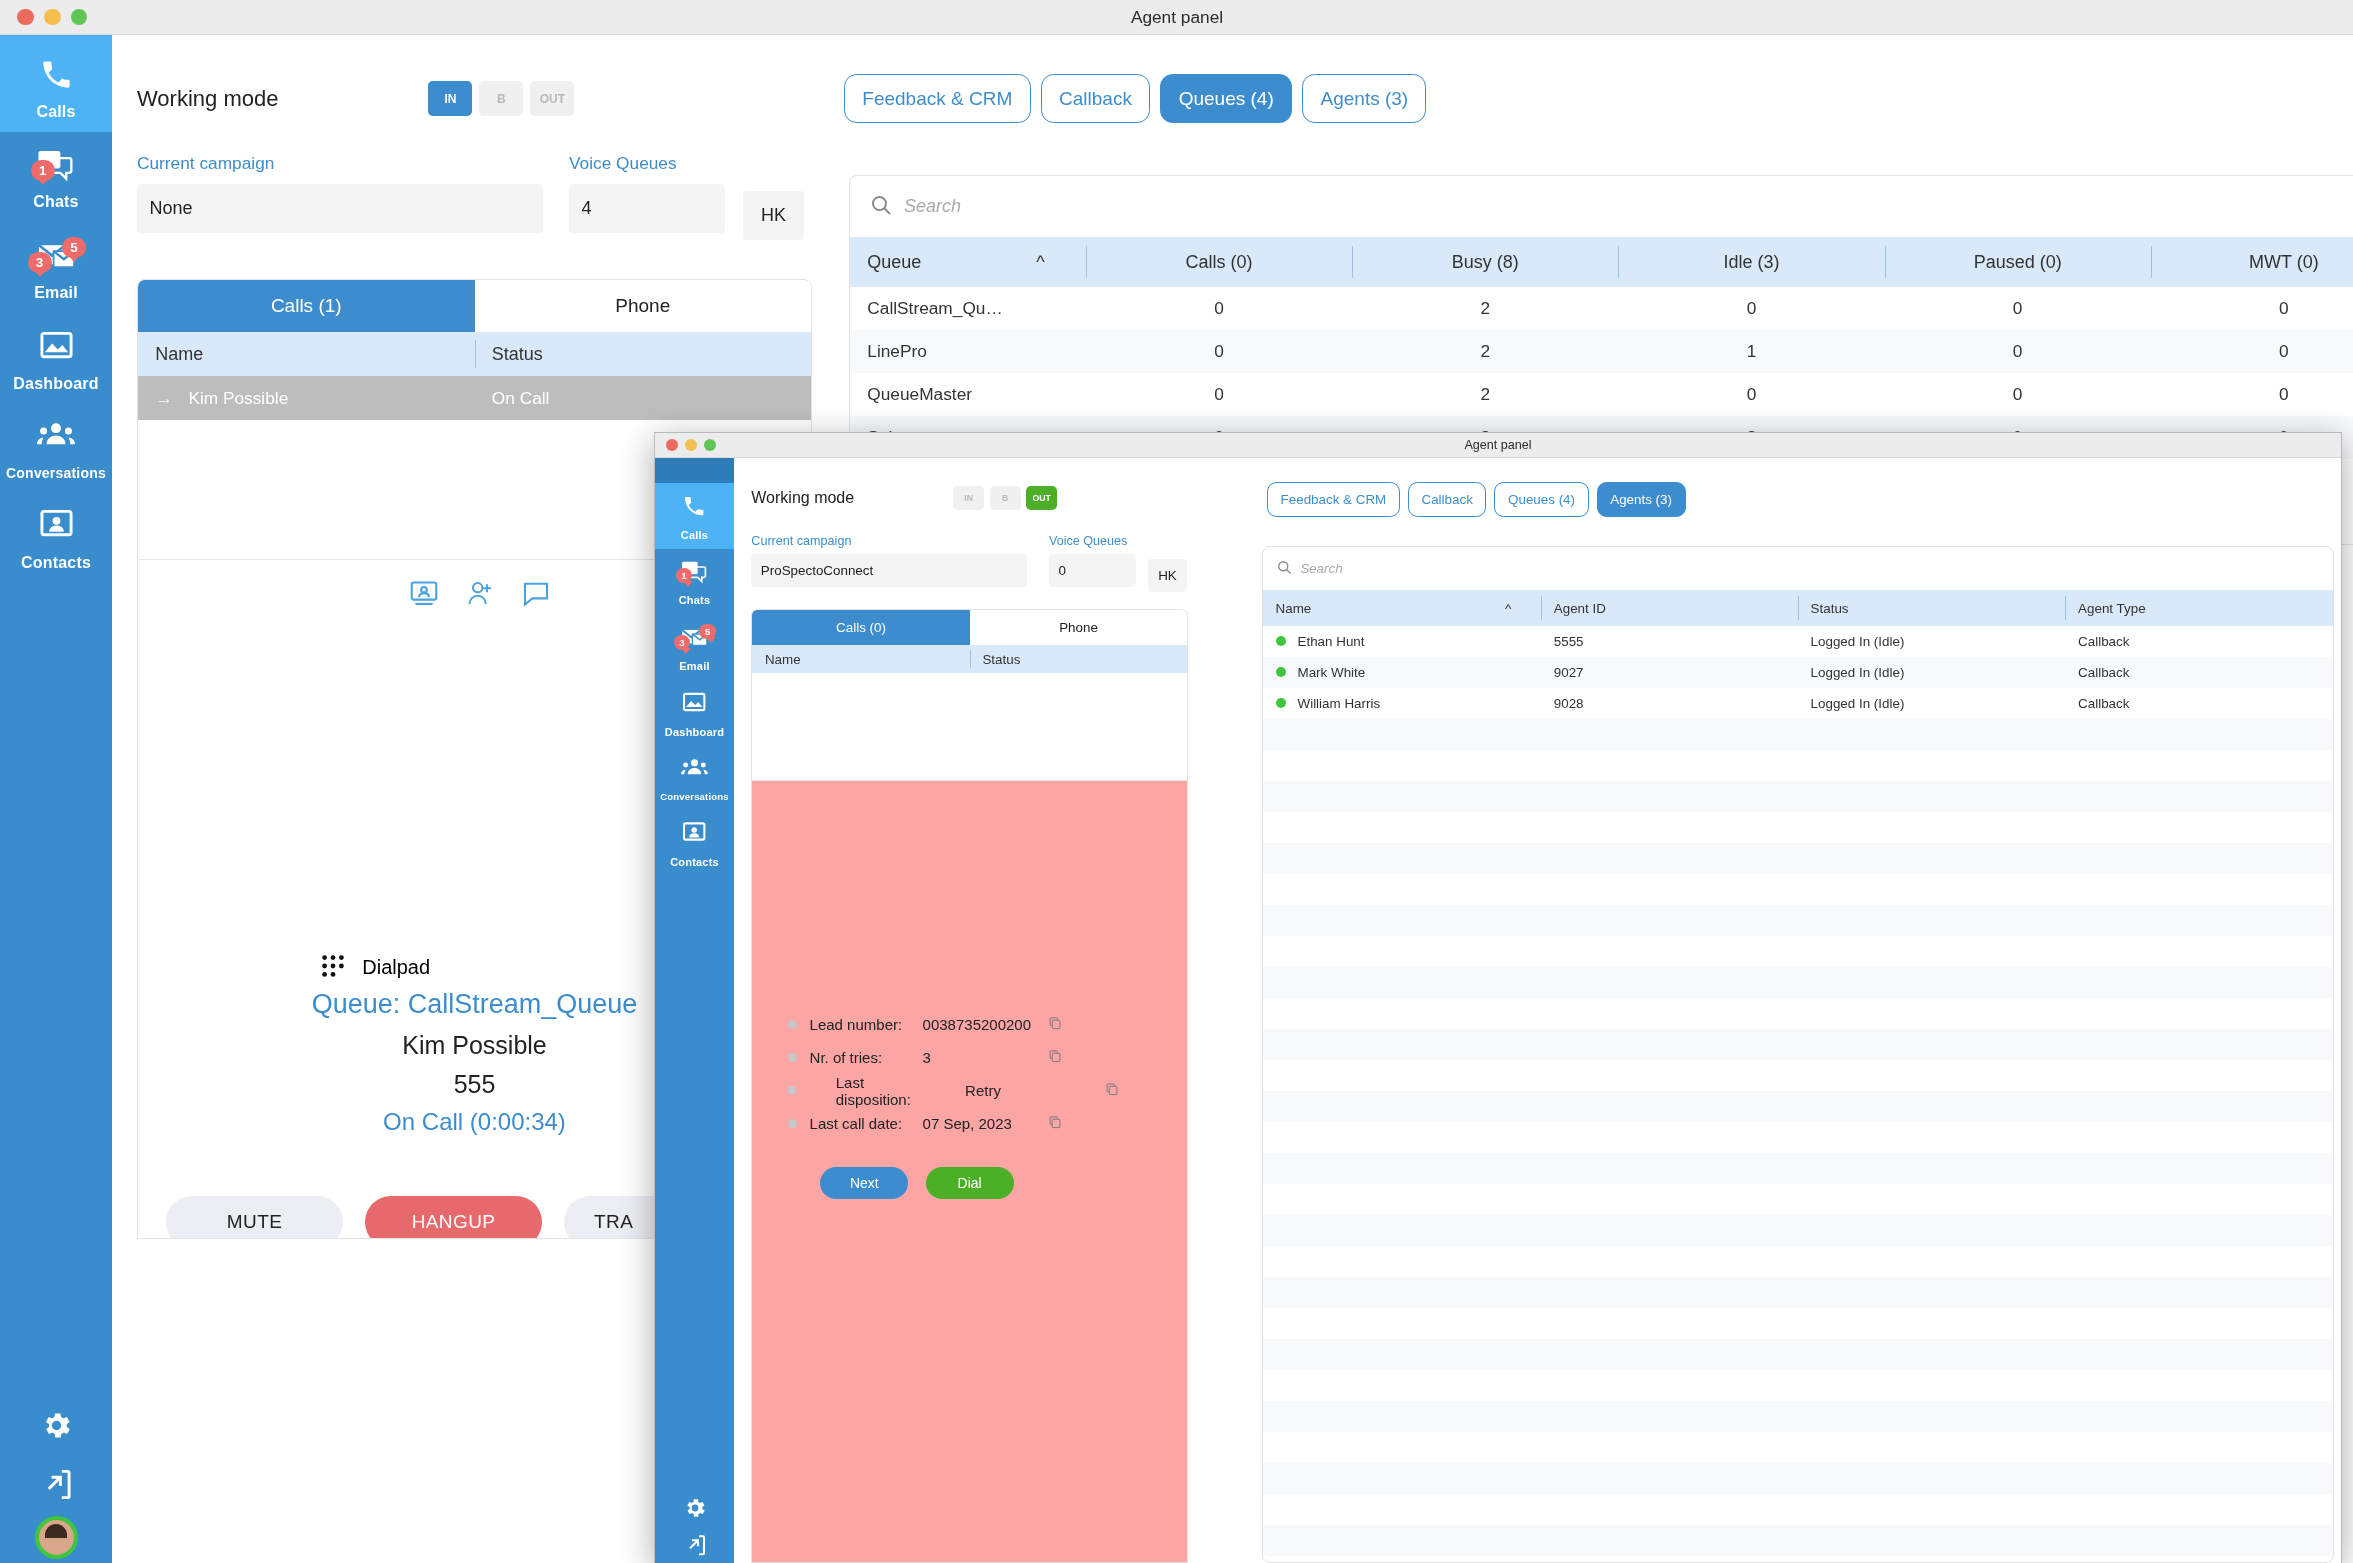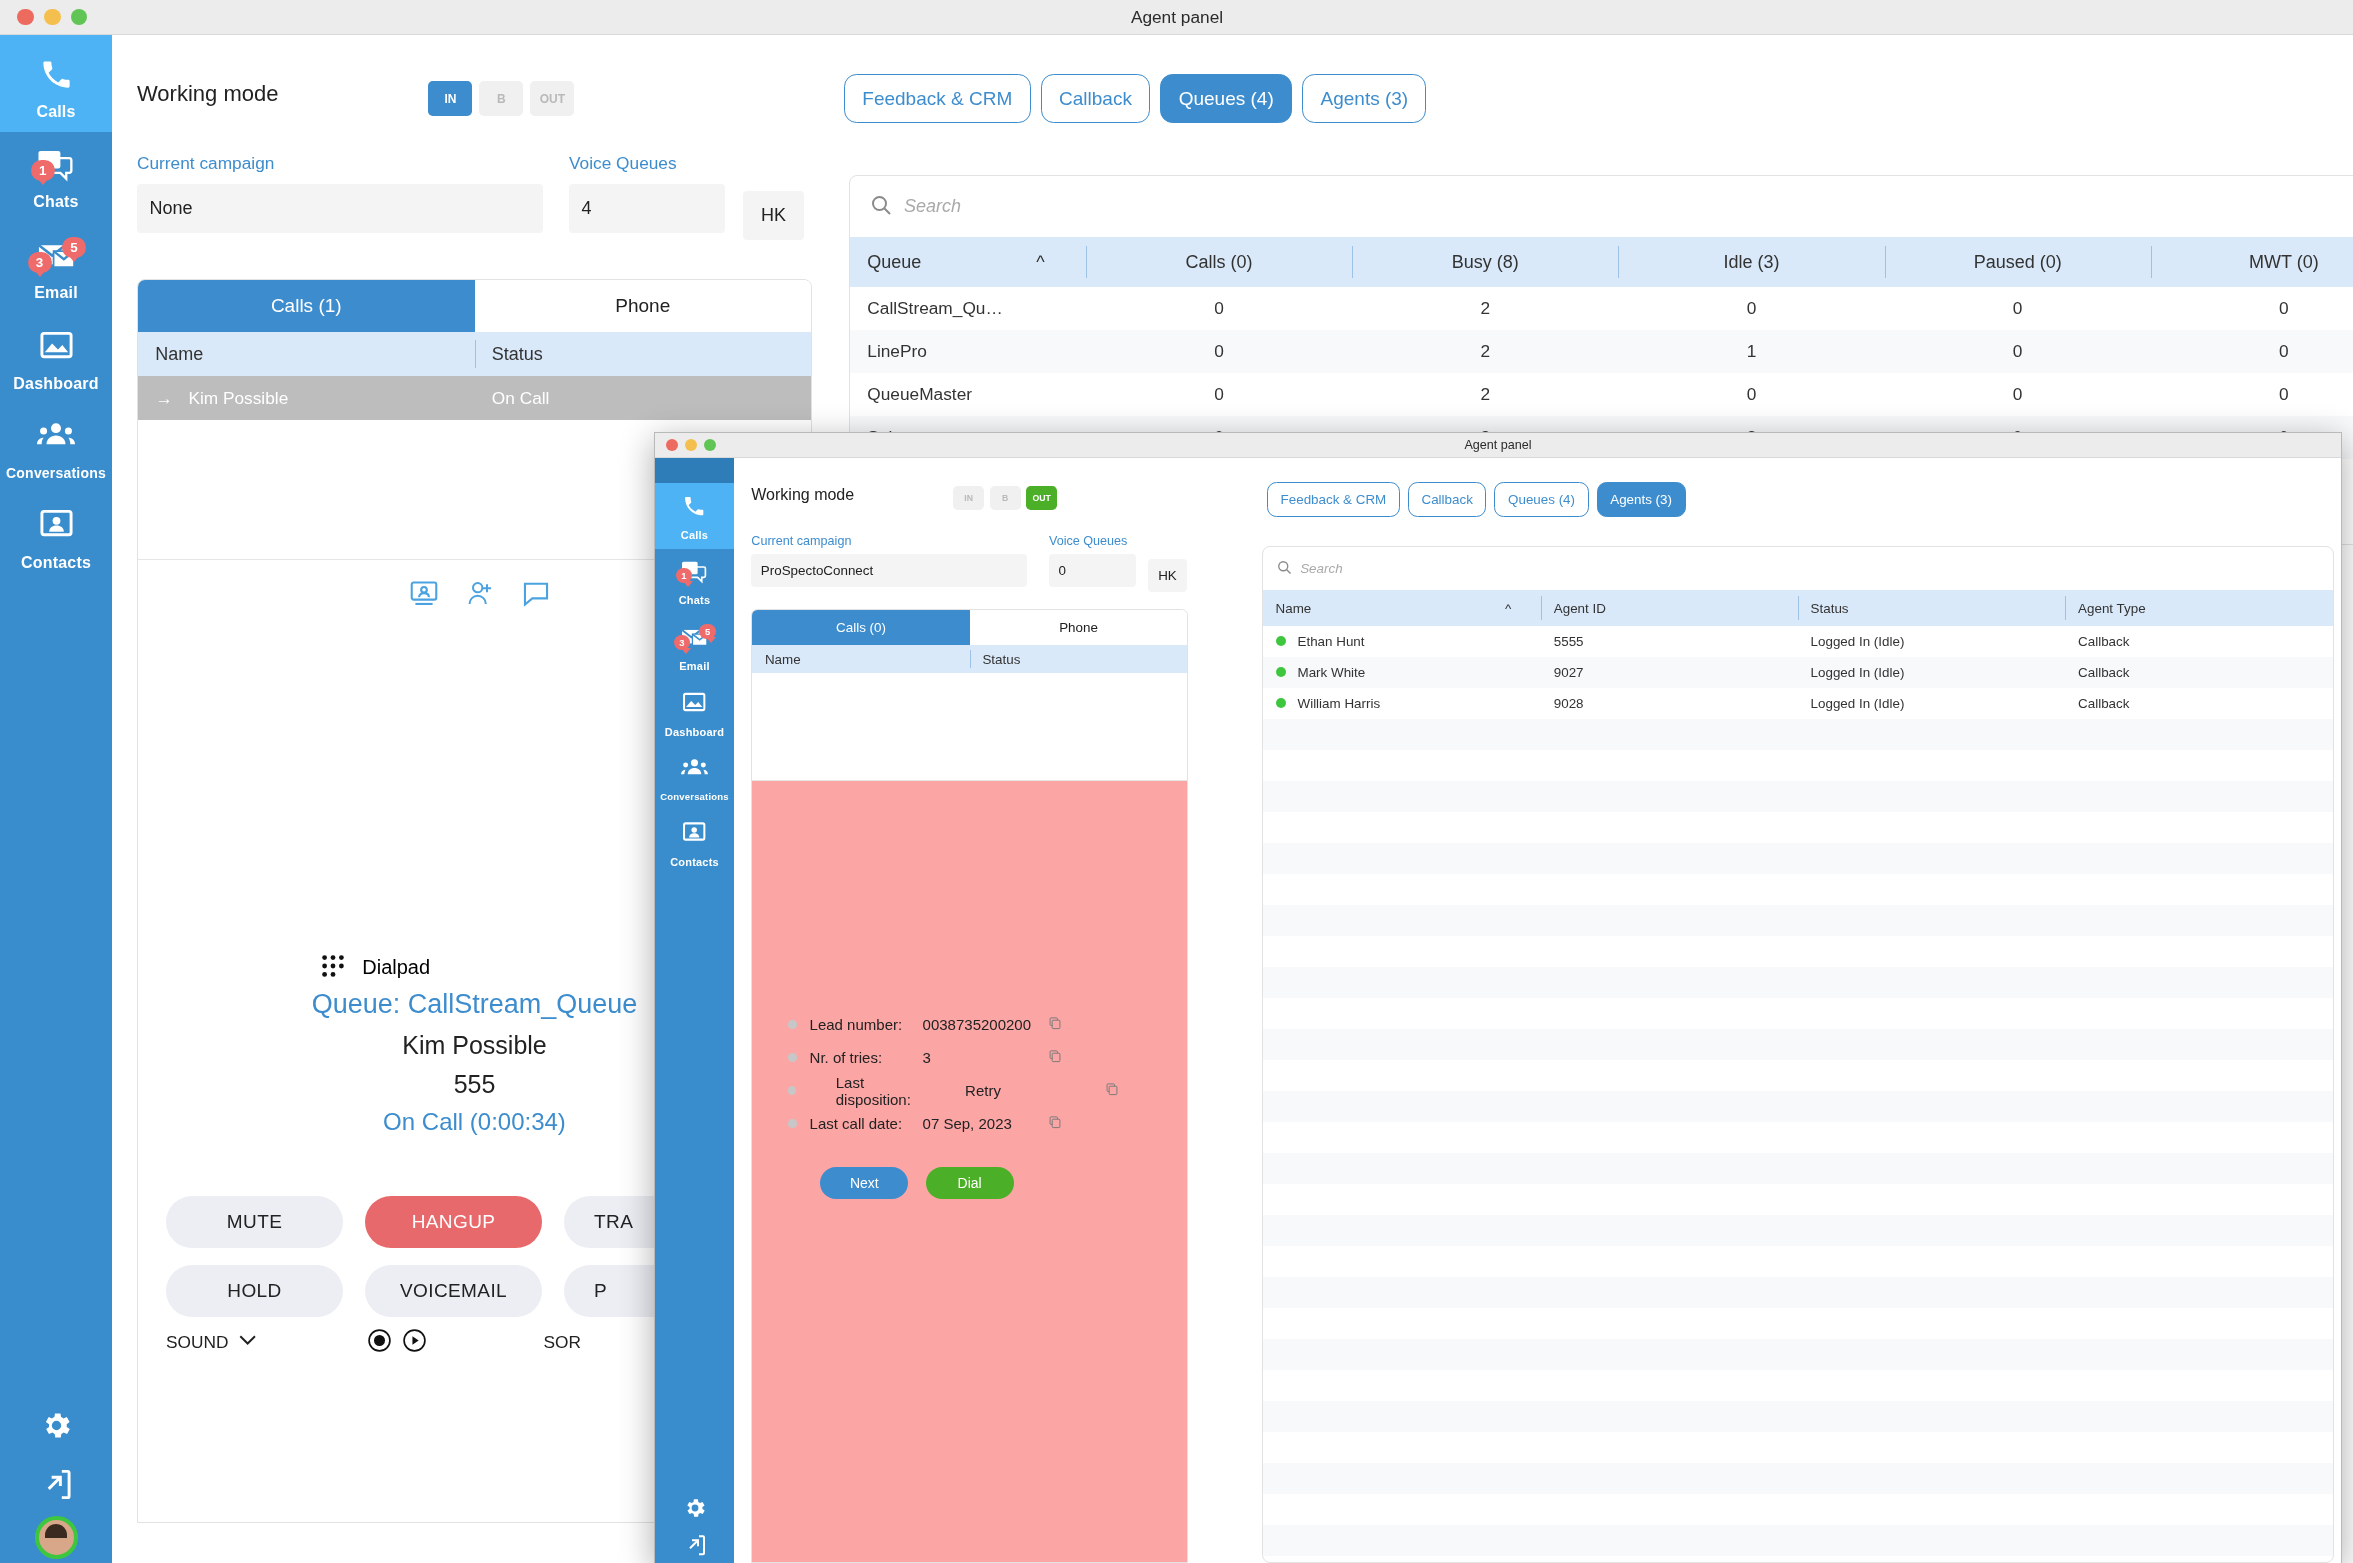--- a/index.html
+++ b/index.html
@@ -58,21 +58,21 @@
   .avatar-wrap { display:flex; justify-content:center; }
   .avatar {
     width: 43px; height: 43px; border-radius: 50%;
     background: #d8a689; border: 4px solid #3ec63e;
     overflow: hidden; position: relative;
   }
   .avatar .hair { position:absolute; left:6.3px; right:6.3px; top:3.2px; height:14px; background:#3a2a20; border-radius: 11px 11px 0 0;}
 
   
   .content { position: absolute; top: 0; bottom: 0; left: 112px; right: 0; background: #fff; }
-  .wm-row { display: flex; }
+  .wm-row { display: flex; align-items: center; }
   .wm-title { font-size: 22px; color: #222; }
   .mode-grp { display: flex; gap: 7px; }
   .mode-btn {
     width: 44px; height: 35px; border-radius: 4.7px; background: #f0f0f0;
     color: #b9b9b9; font-size: 12px; display: flex; align-items: center;
     justify-content: center; cursor: pointer; font-weight: 600;
   }
   .mode-btn.on-blue { background: #3d8dce; color: #fff; }
   .mode-btn.on-green { background: #4caf28; color: #fff; }
 
@@ -348,21 +348,21 @@
             <td style="text-align:center">0</td>
             <td style="text-align:center">2</td>
             <td style="text-align:center">2</td>
             <td style="text-align:center">0</td>
             <td style="text-align:center">0</td>
           </tr>
         </tbody>
       </table>
     </div>
 
-    <div class="panel" style="position:absolute; left:25px; top:244px; width:675px; height:1244px; border-radius:8px 8px 0 0;">
+    <div class="panel" style="position:absolute; left:25px; top:244px; width:675px; height:960px; border-radius:8px 8px 0 0;">
 
       <div class="calltabs" style="height:52px;">
         <div class="calltab active" style="font-size:19px;">Calls (1)</div>
         <div class="calltab inactive" style="font-size:19px;">Phone</div>
       </div>
 
       <table class="grid">
         <colgroup>
             <col style="width:50%">
             <col style="width:50%">

